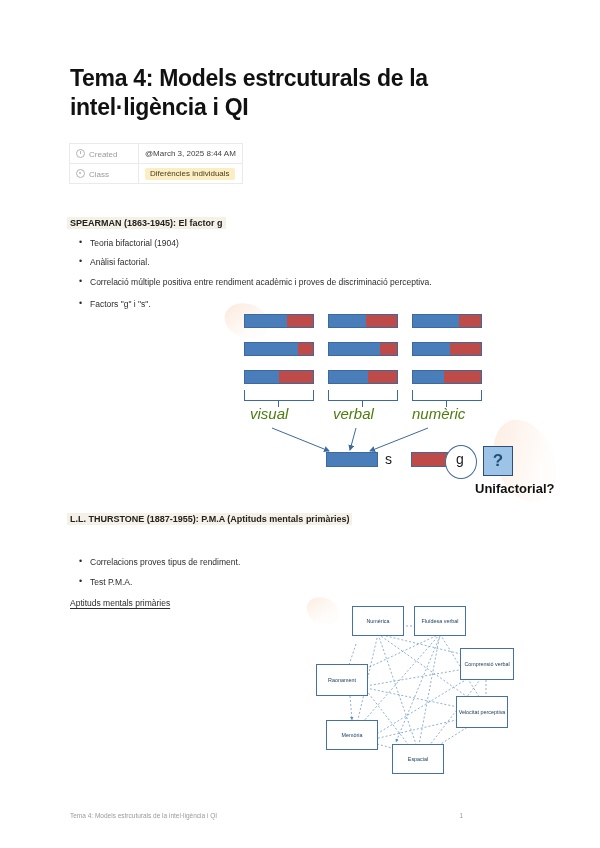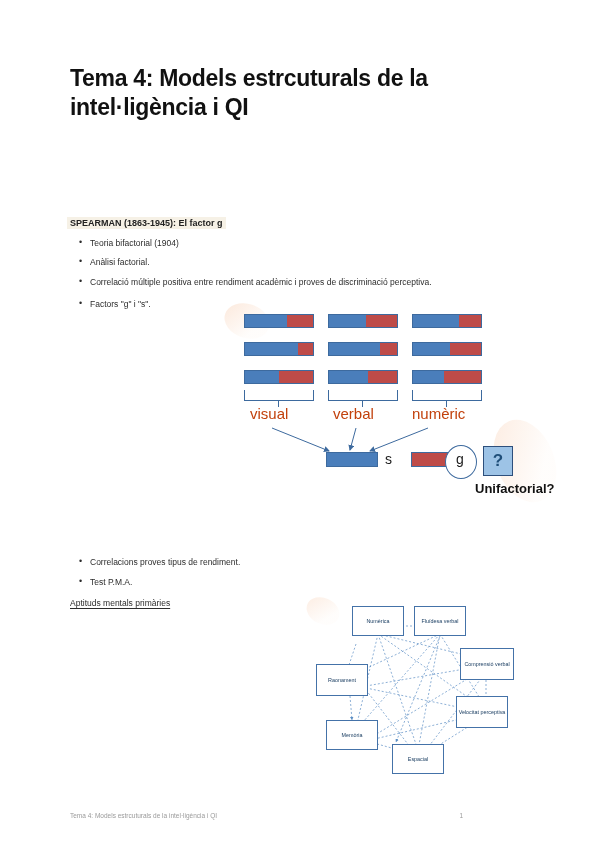--- a/index.html
+++ b/index.html
@@ -164,22 +164,23 @@
   }
   .brace-stem {
     position: absolute;
     width: 1.3px;
     height: 6px;
     background: #3d6a9e;
   }
   .grp-label {
     position: absolute;
     font-size: 15px;
-    color: #c2410c;
+    color: #4d7c0f;
     font-family: "Liberation Sans", sans-serif;
+    font-style: italic;
   }
   .s-box {
     position: absolute;
     height: 15px;
     border: 1px solid #3d6a9e;
     box-sizing: border-box;
   }
   .s-box.blue { background: #4a7ebb; }
   .s-box.red  { background: #be4b48; }
   .s-label {
@@ -251,20 +252,38 @@
     color: #9a9a9a;
   }
 </style>
 </head>
 <body>
 
 <div class="page">
 
   <div class="doc-title">Tema 4: Models estrcuturals de la intel·ligència i QI</div>
 
+  <table class="props">
+    <tbody>
+        <tr>
+      <td class="key">
+        <span class="prop-icon clock"></span><span>Created</span>
+      </td>
+      <td class="val">@March 3, 2025 8:44 AM</td>
+    </tr>
+    <tr>
+      <td class="key">
+        <span class="prop-icon select"></span><span>Class</span>
+      </td>
+      <td class="val">
+        <span class="chip">Diferències individuals</span>
+      </td>
+    </tr>
+  </tbody>
+    </table>
 
 
   <div class="h-sub" style="left:67px; top:217px;">SPEARMAN (1863-1945): El factor g</div>
 
   <div class="bullet" style="left:90px; top:238px;">Teoria bifactorial (1904)</div>
   <div class="bullet" style="left:90px; top:257px;">Anàlisi factorial.</div>
   <div class="bullet" style="left:90px; top:277px;">Correlació múltiple positiva entre rendiment acadèmic i proves de discriminació perceptiva.</div>
   <div class="bullet" style="left:90px; top:299px;">Factors "g" i "s".</div>
 
   <div class="fig1">
@@ -339,20 +358,21 @@
     <div class="s-box red" style="left:183px; top:146px; width:52px;"></div>
     <div class="g-oval" style="left:217px; top:139px; width:30px; height:32px;"></div>
     <div class="s-label" style="left:228px; top:145px;">g</div>
 
     <div class="q-box" style="left:255px; top:140px; width:30px; height:30px;">
       <span>?</span>
     </div>
     <div class="uni-label" style="left:247px; top:175px;">Unifactorial?</div>
   </div>
 
+  <div class="h-sub" style="left:67px; top:513px;">L.L. THURSTONE (1887-1955): P.M.A (Aptituds mentals primàries)</div>
 
   <div class="bullet" style="left:90px; top:557px;">Correlacions proves tipus de rendiment.</div>
   <div class="bullet" style="left:90px; top:577px;">Test P.M.A.</div>
 
   <div class="plain-underline" style="left:70px; top:598px;">Aptituds mentals primàries</div>
 
   <div class="fig2">
 
     <div class="swoosh" style="left:6px; top:6px; width:34px; height:26px; transform:rotate(25deg); opacity:.45;"></div>
 

